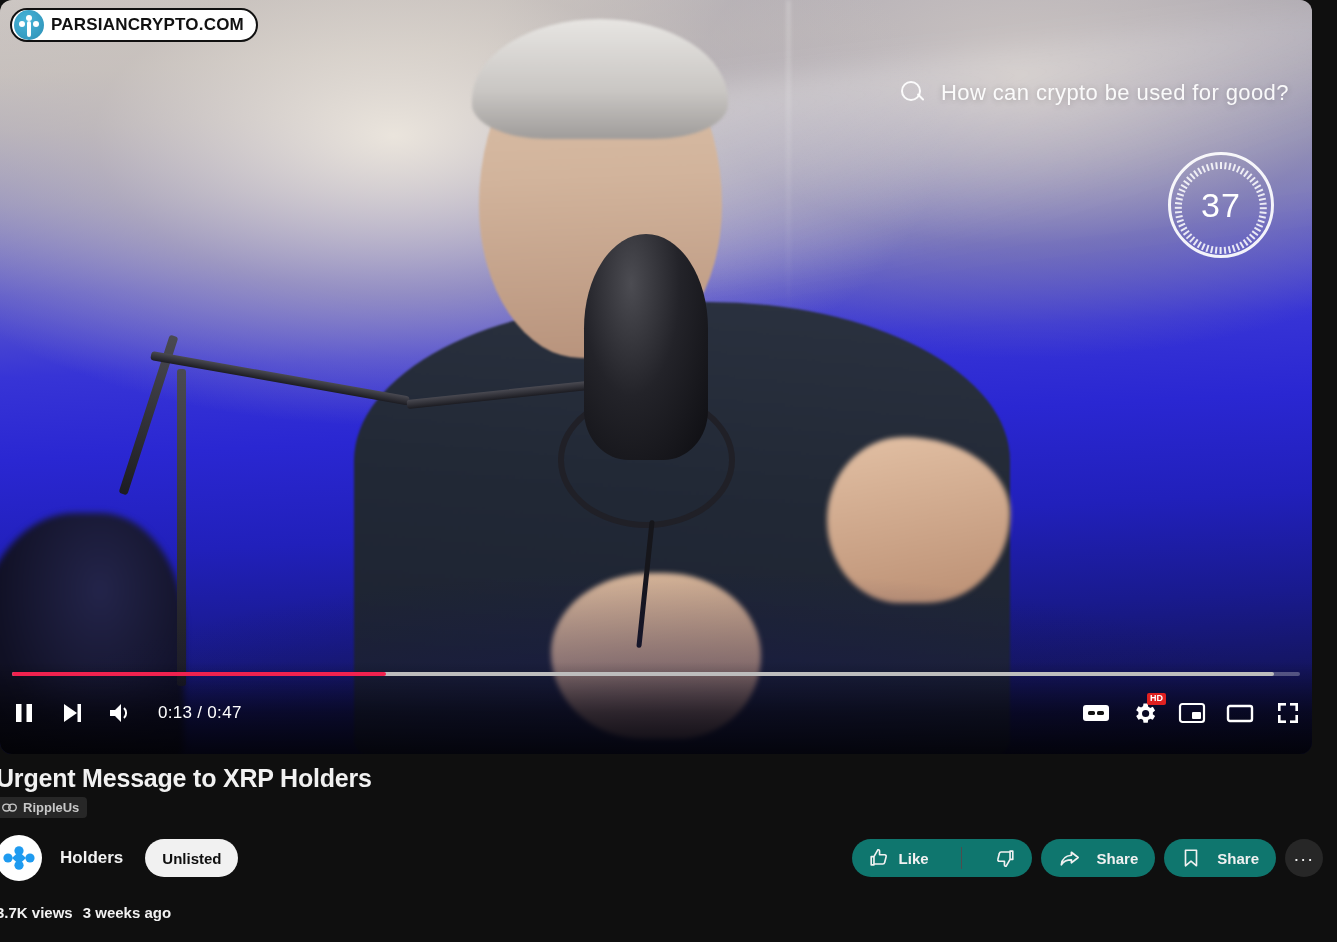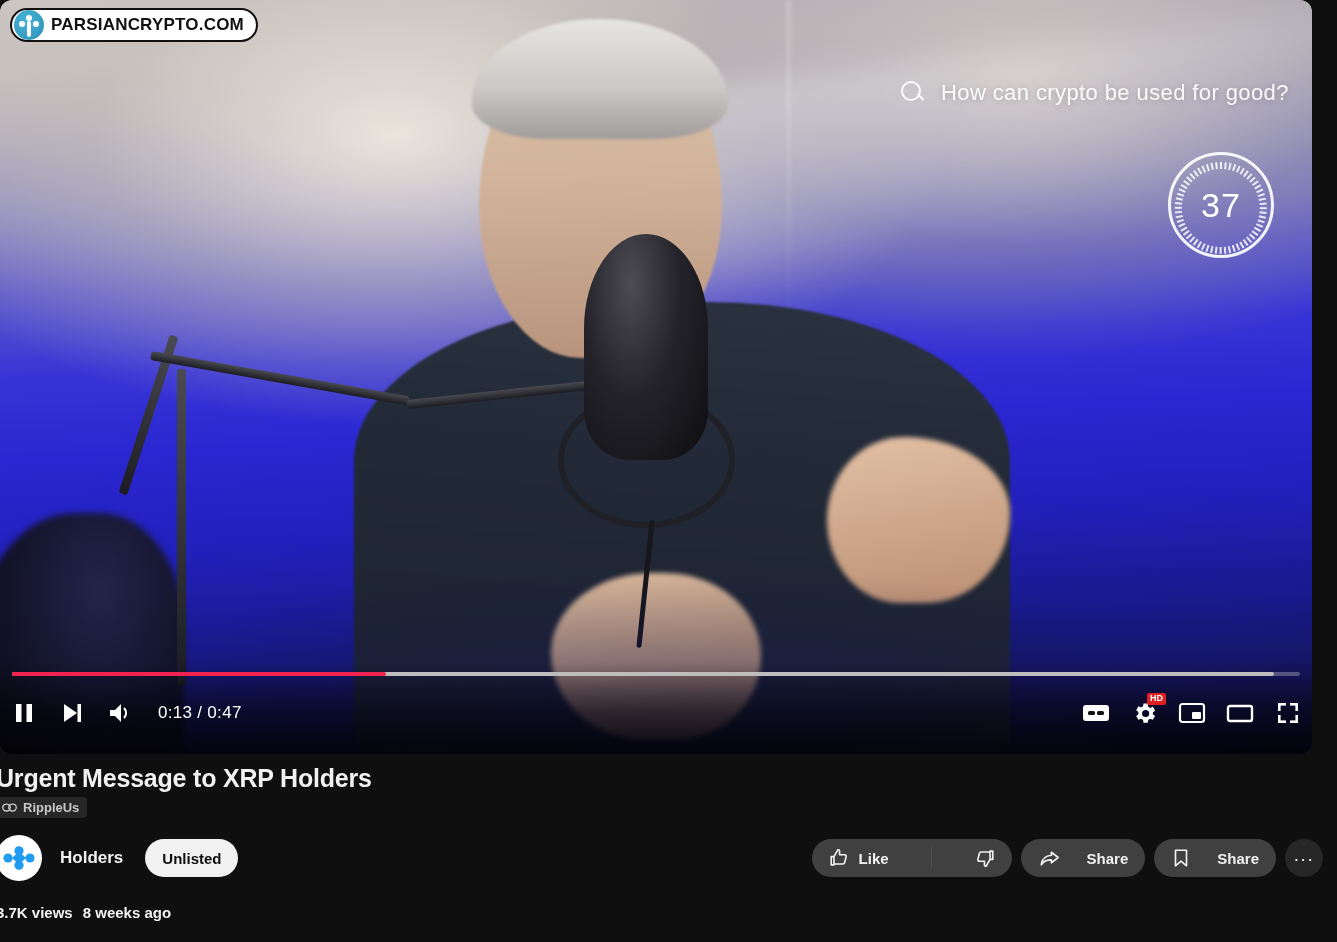--- a/index.html
+++ b/index.html
@@ -270,23 +270,23 @@
     margin-left:22px;
     background:#f1f1f1; color:#0f0f0f;
     border:none; border-radius:20px;
     height:38px; padding:0 17px;
     font-family:inherit; font-size:15px; font-weight:bold;
     cursor:pointer; white-space:nowrap;
   }
   #actions { margin-left:auto; display:flex; align-items:center; gap:9px; }
   .pill {
     height:38px; border-radius:19px;
-    background:#404040; color:#f1f1f1;
+    background:#0f766e; color:#f1f1f1;
     display:flex; align-items:center;
-    padding:0 17px; gap:26px;
+    padding:0 17px; gap:16px;
     font-size:15px; font-weight:bold;
     cursor:pointer; white-space:nowrap; border:none;
     font-family:inherit;
   }
   #like-pill { padding:0; }
   #like-part, #dislike-part {
     height:38px; display:flex; align-items:center; gap:9px;
     padding:0 16px; cursor:pointer;
   }
   #like-divider { width:1px; height:22px; background:#4d4d4d; flex:none; }
@@ -552,15 +552,15 @@
         </svg>
         <span>Share</span>
       </button>
 
       <button id="more-btn">...</button>
     </div>
   </div>
 
   <div id="stats-row">
     <span>3.7K views</span>
-    <span>8 weeks ago</span>
+    <span>3 weeks ago</span>
   </div>
 </div>
 
 </body></html>

